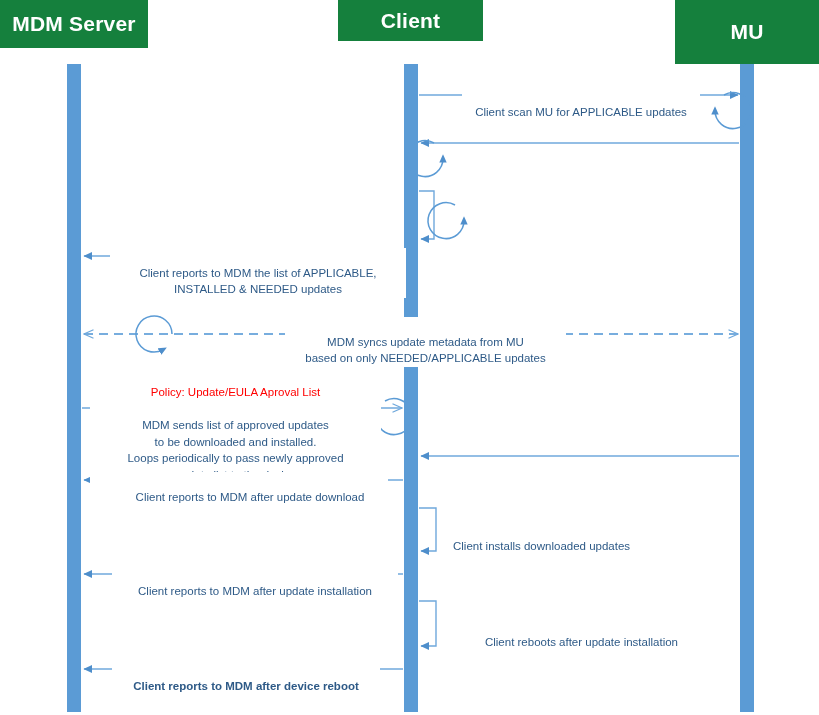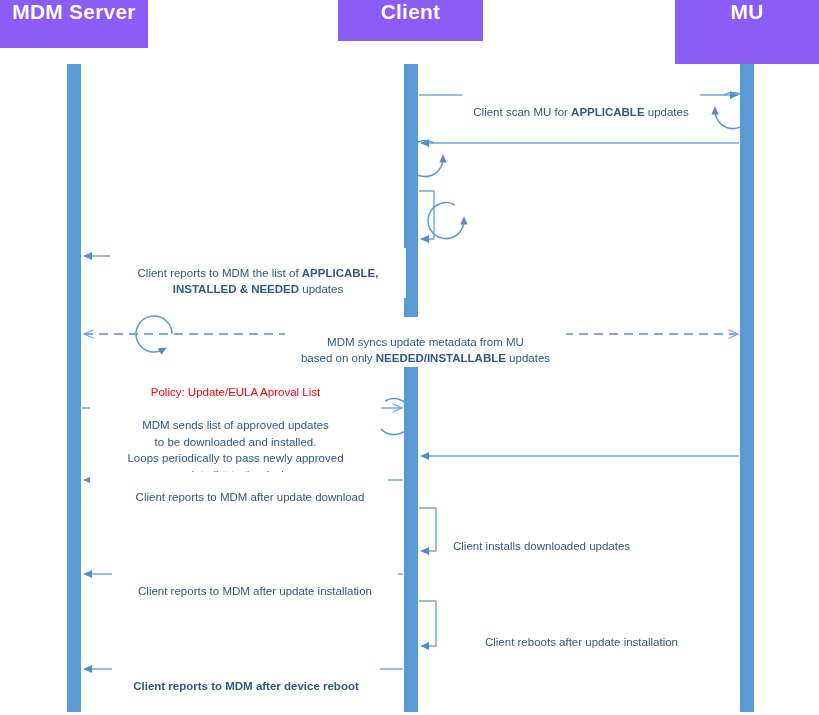--- a/index.html
+++ b/index.html
@@ -14,25 +14,26 @@
   #canvas {
     position: relative;
     width: 819px;
     height: 715px;
     background: #ffffff;
     overflow: hidden;
   }
   
   .actor-box {
     position: absolute;
-    background: #8b5cf6;
+    background: #15803d;
     color: #ffffff;
     font-size: 21px;
     font-weight: bold;
     display: flex;
+    align-items: center;
     justify-content: center;
     letter-spacing: 0.2px;
     font-family: "Liberation Sans", sans-serif;
   }
   
   .lifeline {
     position: absolute;
     background: #5B9BD5;
     width: 14px;
   }
@@ -50,21 +51,21 @@
     position: absolute;
     font-family: "Liberation Sans", sans-serif;
     font-size: 11.5px;
     color: #2E5A87;
     line-height: 1.45;
     text-align: center;
     background: #ffffff;
     padding: 0 3px;
     white-space: pre-line;
   }
-  .msg b { font-weight: bold; }
+  .msg b { font-weight: normal; }
   .msg .policy {
     color: #FF0000;
     font-weight: normal;
   }
 </style>
 </head>
 <body>
 
 <div id="canvas">
 
@@ -169,21 +170,21 @@
     <span>Client scan MU for <b>APPLICABLE</b> updates</span>
   </div>
 
 
 
   <div class="msg" style="left:110px; top:248px; width:290px;">
     <span>Client reports to MDM the list of <b>APPLICABLE,</b><br><b>INSTALLED &amp; NEEDED</b> updates</span>
   </div>
 
   <div class="msg" style="left:285px; top:317px; width:275px;">
-    <span>MDM syncs update metadata from MU<br>based on only <b>NEEDED/INSTALLABLE</b> updates</span>
+    <span>MDM syncs update metadata from MU<br>based on only <b>NEEDED/APPLICABLE</b> updates</span>
   </div>
 
   <div class="msg" style="left:90px; top:367px; width:285px;">
     <span class="policy">Policy: Update/EULA Aproval List</span><br>
     <span>MDM sends list of approved updates<br>to be downloaded and installed.<br>Loops periodically to pass newly approved<br>update list to the device</span>
   </div>
 
 
   <div class="msg" style="left:112px; top:472px; width:270px;">
     <span>Client reports to MDM after update download</span>

